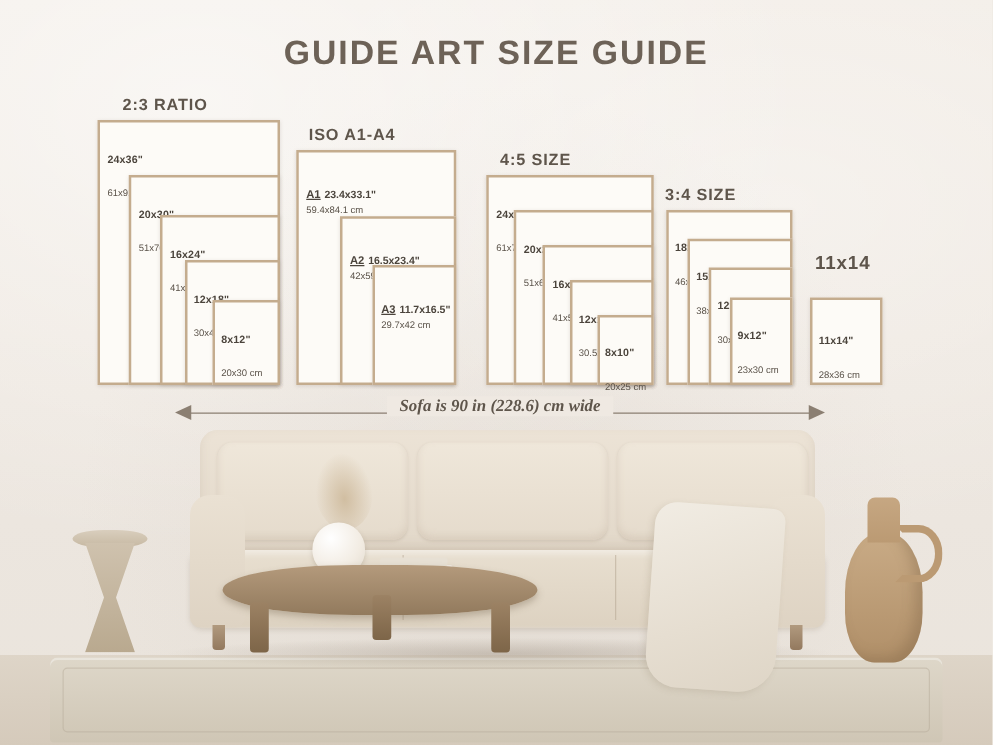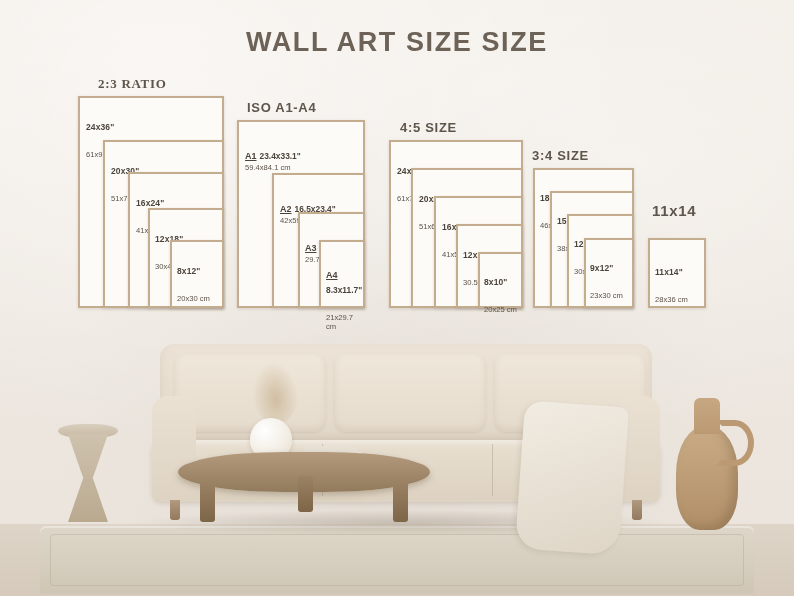--- a/index.html
+++ b/index.html
@@ -318,23 +318,23 @@
     border-left-color: transparent;
     border-radius: 0 50% 50% 0;
   }
 </style>
 </head>
 <body>
 
 <div class="scene">
   <div class="wall-texture"></div>
 
-  <div class="title">WALL ART SIZE SIZE</div>
-
-  <div class="group-title" style="left:98px; top:76px;font-family:Liberation Serif, serif;">2:3 RATIO</div>
+  <div class="title">GUIDE ART SIZE GUIDE</div>
+
+  <div class="group-title" style="left:98px; top:76px;">2:3 RATIO</div>
 
   <div class="frame" style="left:78px; top:96px; width:146px; height:212px;">
     <div class="lbl" style="left:6px; top:5px;">
       <span class="sz">24x36"</span>
       <span class="cm">61x91 cm</span>
     </div>
   </div>
   <div class="frame" style="left:103px; top:140px; width:121px; height:168px;">
     <div class="lbl" style="left:6px; top:5px;">
       <span class="sz">20x30"</span>
@@ -373,27 +373,20 @@
       <span class="code">A2</span><span class="dim">16.5x23.4"</span>
       <span class="cm2">42x59.4 cm</span>
     </div>
   </div>
   <div class="frame" style="left:298px; top:212px; width:67px; height:96px;">
     <div class="isoline" style="left:5px; top:5px;">
       <span class="code">A3</span><span class="dim">11.7x16.5"</span>
       <span class="cm2">29.7x42 cm</span>
     </div>
   </div>
-  <div class="frame" style="left:319px; top:240px; width:46px; height:68px;">
-    <div class="isoline" style="left:5px; top:4px;">
-      <span class="code">A4</span>
-      <span class="dim" style="display:block; margin-top:3px;">8.3x11.7"</span>
-      <span class="cm2">21x29.7 cm</span>
-    </div>
-  </div>
 
   <div class="group-title" style="left:400px; top:120px;">4:5 SIZE</div>
 
   <div class="frame" style="left:389px; top:140px; width:134px; height:168px;">
     <div class="lbl" style="left:6px; top:5px;">
       <span class="sz">24x30"</span>
       <span class="cm">61x76 cm</span>
     </div>
   </div>
   <div class="frame" style="left:411px; top:168px; width:112px; height:140px;">
@@ -450,20 +443,26 @@
 
   <div class="group-title" style="left:652px; top:202px; font-size:15px;">11x14</div>
 
   <div class="frame" style="left:648px; top:238px; width:58px; height:70px;">
     <div class="lbl" style="left:5px; top:8px;">
       <span class="sz">11x14"</span>
       <span class="cm">28x36 cm</span>
     </div>
   </div>
 
+  <div class="measure">
+    <div class="arrow-l"></div>
+    <div class="line"></div>
+    <div class="arrow-r"></div>
+    <div class="mtext">Sofa is 90 in (228.6) cm wide</div>
+  </div>
 
   <div class="floor"></div>
   <div class="rug"></div>
   <div class="sofa-shadow"></div>
 
   <div class="sofa">
     <div class="back"></div>
     <div class="cush c1"></div>
     <div class="cush c2"></div>
     <div class="cush c3"></div>

